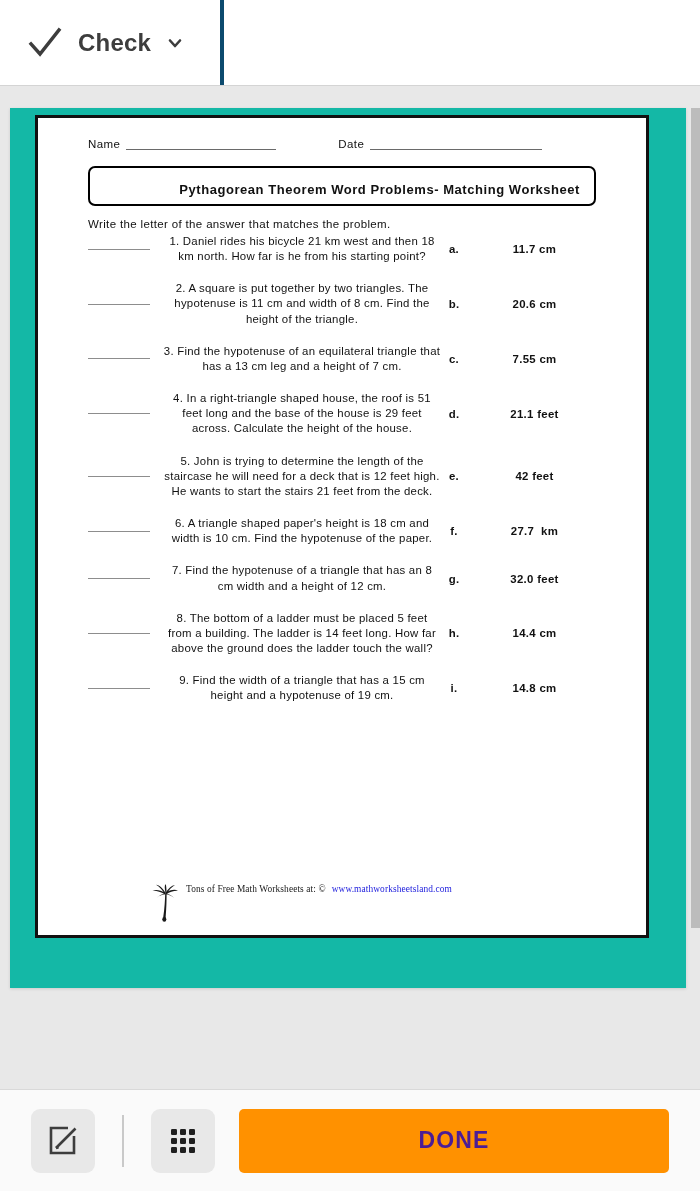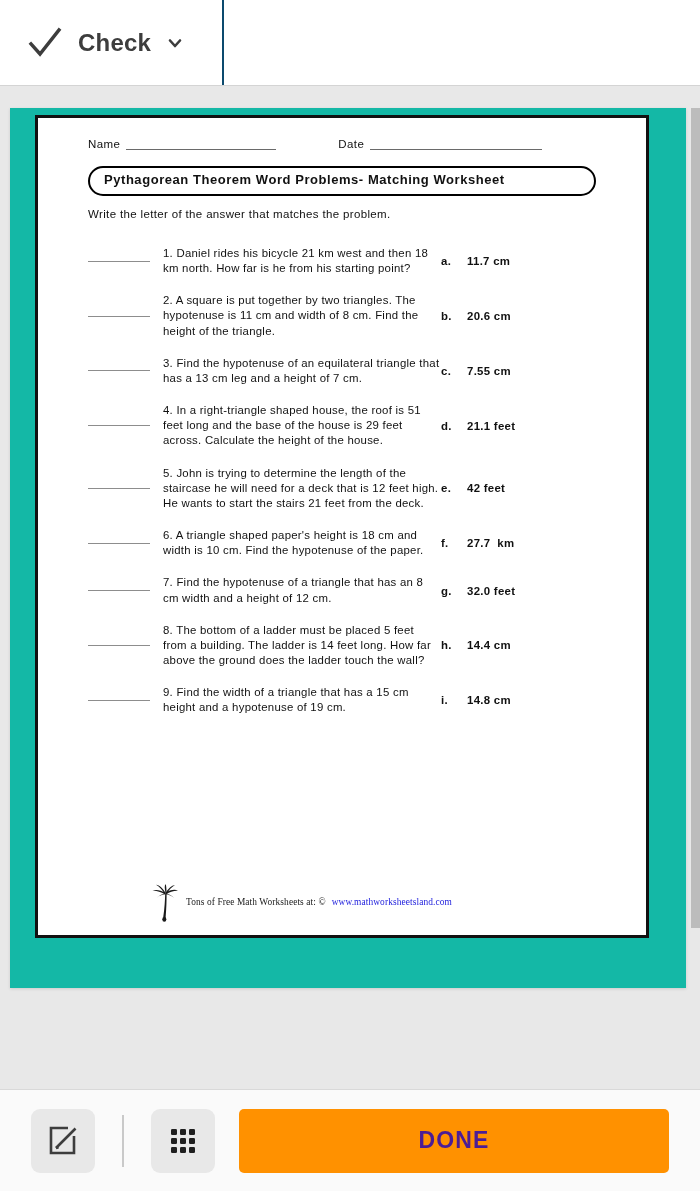--- a/index.html
+++ b/index.html
@@ -31,21 +31,21 @@
     display: flex;
     align-items: stretch;
     border-bottom: 1px solid #d4d4d4;
   }
   .check-group {
     width: 224px;
     display: flex;
     align-items: center;
     padding-left: 28px;
     gap: 16px;
-    border-right: 2px solid #0c4a6e;
+    border-right: 4px solid #0c4a6e;
     cursor: pointer;
   }
   .check-mark-icon { width: 34px; height: 34px; flex: 0 0 34px; display:block; }
   .check-label {
     font-size: 24px;
     font-weight: bold;
     color: #3d3d3d;
     letter-spacing: 0.2px;
   }
   .chevron-icon { width: 16px; height: 16px; flex:0 0 16px; display:block; }
@@ -118,38 +118,39 @@
     margin-left: 6px;
     height: 9px;
   }
   .nd-rule.name { width: 150px; }
   .nd-rule.date { width: 172px; }
   .nd-spacer { width: 62px; }
 
   .title-box {
     margin: 16px 28px 0 28px;
     border: 2.5px solid #000000;
-    border-radius: 16px;
-    padding: 4px 14px 7px 14px;
+    border-radius: 7px;
+    padding: 14px 14px 7px 14px;
     font-size: 13px;
     font-weight: bold;
     letter-spacing: 0.55px;
-    text-align: left;
+    text-align: right;
     white-space: nowrap;
   }
 
   .instruction {
     margin: 12px 0 0 28px;
     font-size: 11.5px;
     letter-spacing: 0.35px;
   }
 
   .problems {
-    margin: 26px 0 0 0;
+    margin: 4px 0 0 0;
     padding: 0 22px 0 28px;
+    text-align: center;
   }
 
   .prob-row {
     position: relative;
     display: flex;
     align-items: center;
     margin-bottom: 17px;
   }
   .blank-line {
     flex: 0 0 62px;
@@ -181,21 +182,21 @@
   }
 
   
   .sheet-footer {
     position: absolute;
     left: 0;
     bottom: 16px;
     width: 100%;
     padding-left: 112px;
     display: flex;
-    align-items: center;
+    align-items: flex-start;
     gap: 6px;
   }
   .palm-icon { width: 30px; height: 38px; display:block; margin-bottom: -3px; }
   .footer-text {
     font-size: 9.4px;
     font-family: "Liberation Serif", serif;
     color: #1a1a1a;
     letter-spacing: 0.1px;
   }
   .footer-link {

